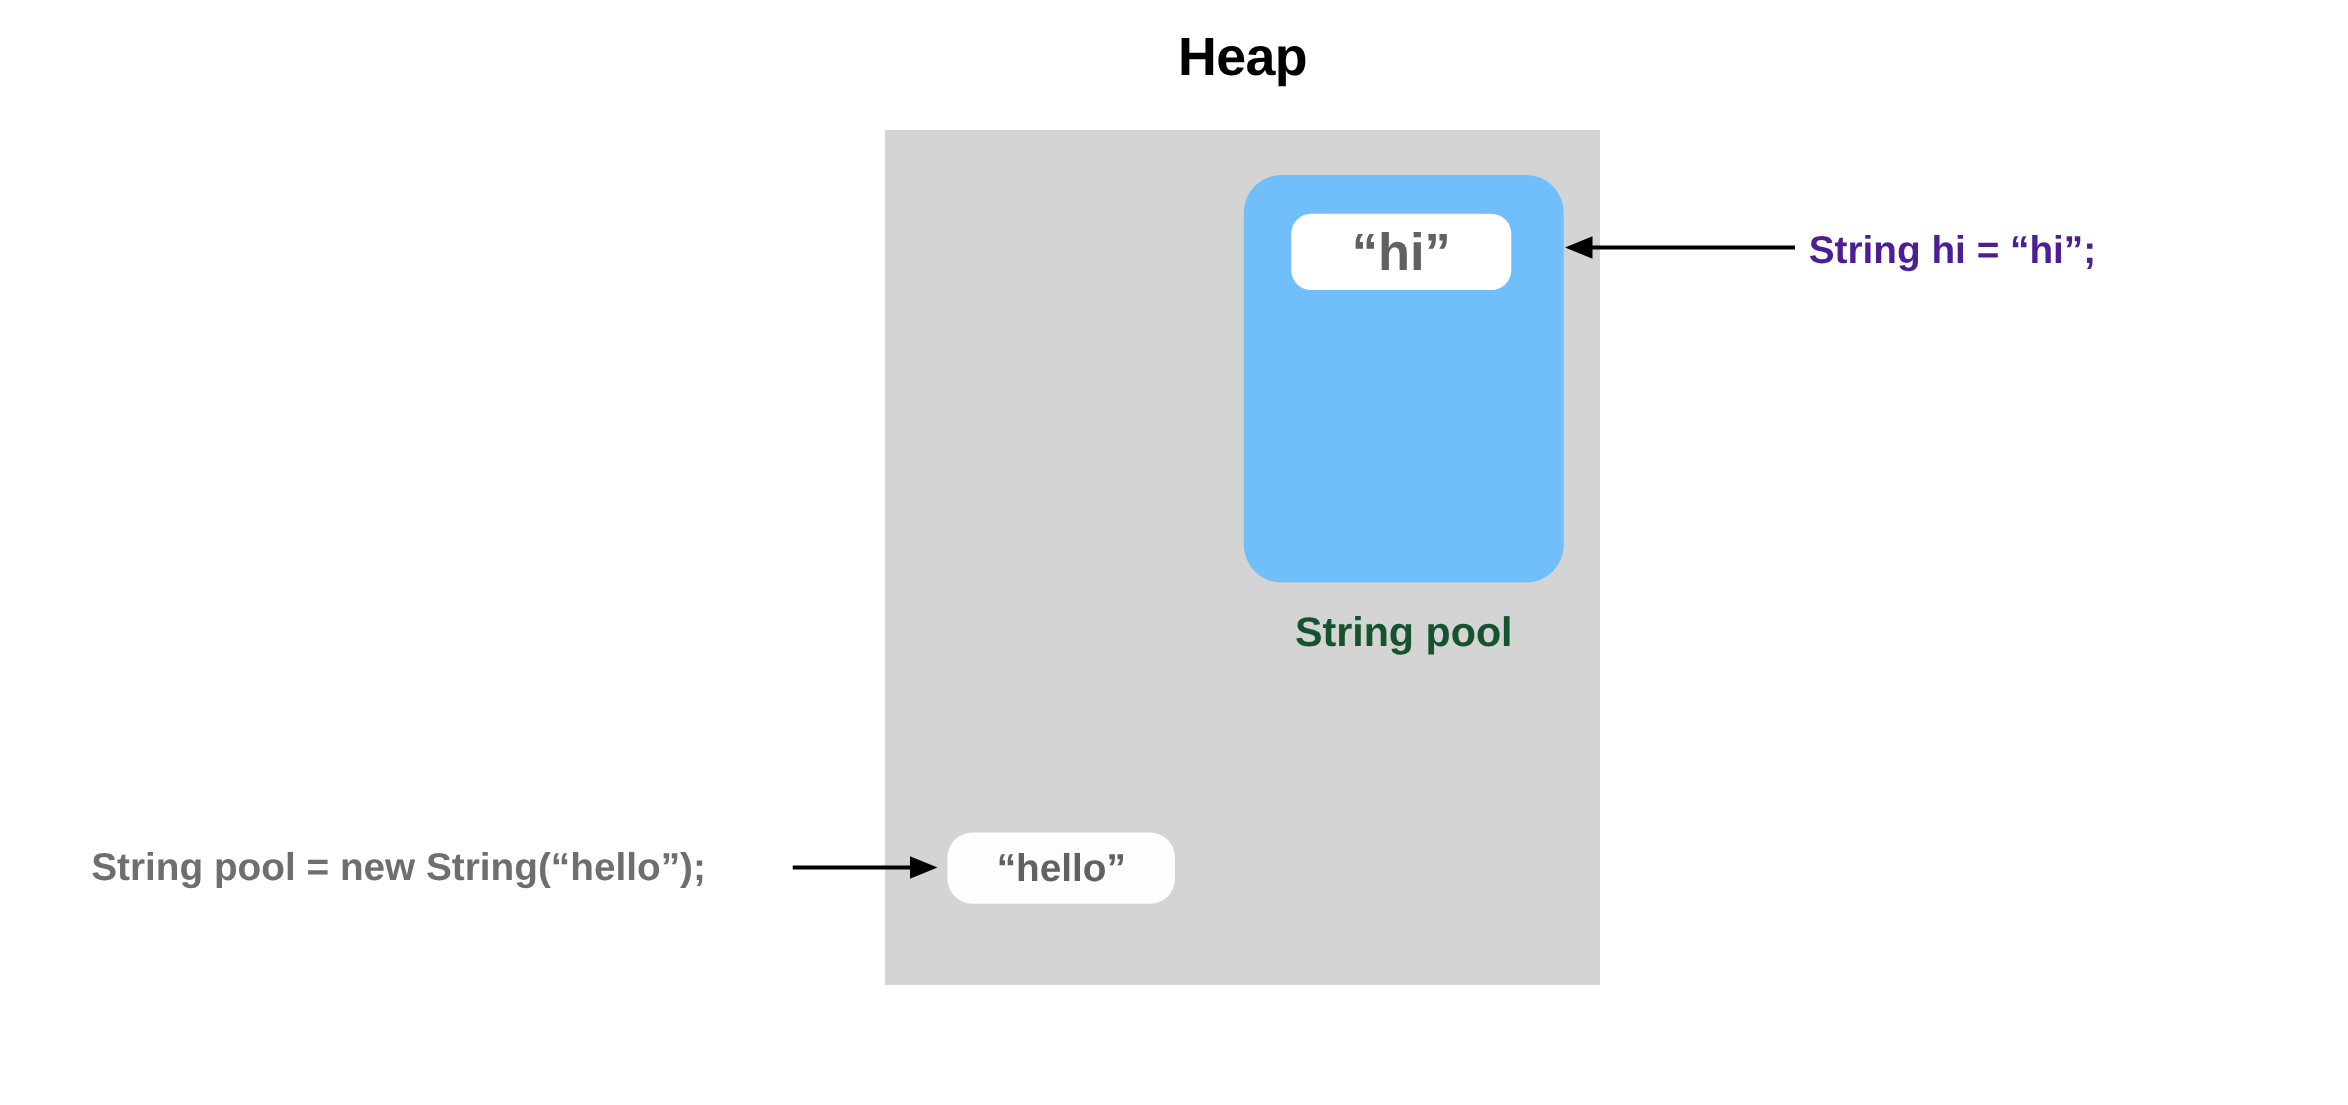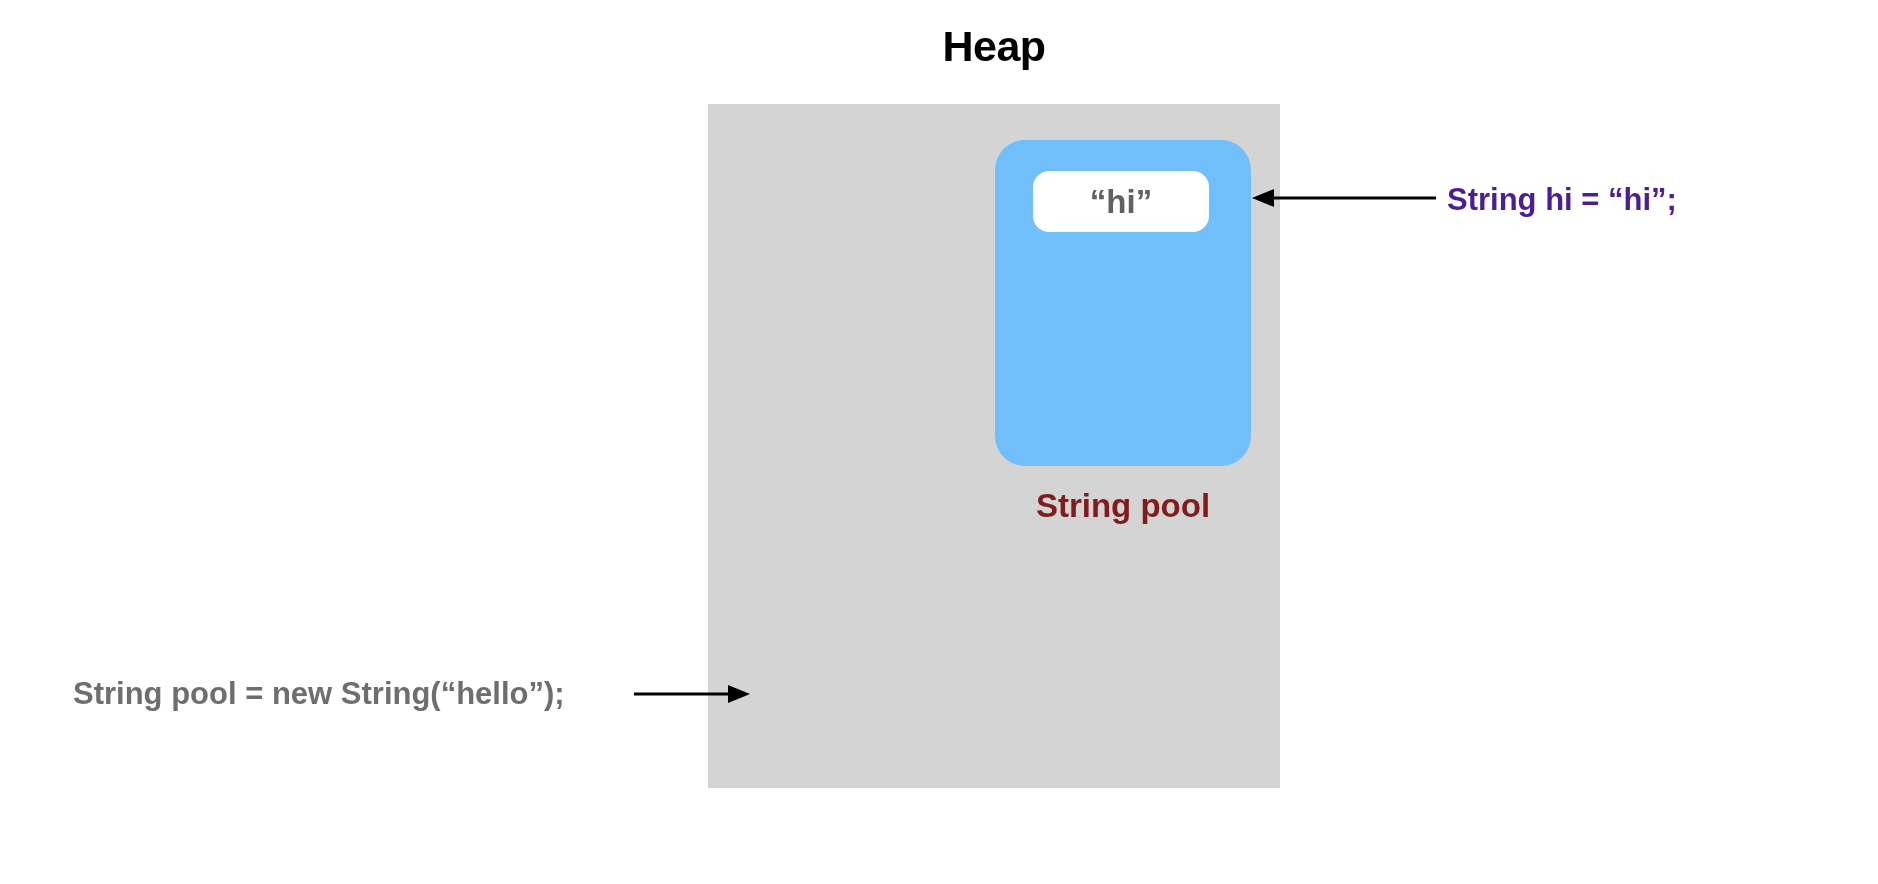--- a/index.html
+++ b/index.html
@@ -67,36 +67,36 @@
     top: 171px;
     width: 176px;
     height: 61px;
     background: #ffffff;
     border-radius: 16px;
     display: flex;
     align-items: center;
     justify-content: center;
   }
   #hi-literal-box .literal-text {
-    font-size: 33px;
+    font-size: 42px;
     font-weight: bold;
     color: #616161;
     letter-spacing: 0px;
   }
 
   
   #string-pool-label {
     position: absolute;
     left: 995px;
     top: 487px;
     width: 256px;
     text-align: center;
     font-size: 33px;
     font-weight: bold;
-    color: #7f1d1d;
+    color: #14532d;
   }
 
   
   #hello-object-box {
     position: absolute;
     left: 758px;
     top: 666px;
     width: 182px;
     height: 57px;
     background: #fdfdfd;
@@ -159,20 +159,23 @@
   <div id="heap-box"></div>
 
   <div id="string-pool-box"></div>
 
   <div id="hi-literal-box">
     <span class="literal-text">“hi”</span>
   </div>
 
   <div id="string-pool-label">String pool</div>
 
+  <div id="hello-object-box">
+    <span class="literal-text">“hello”</span>
+  </div>
 
   <div id="hi-arrow">
     <svg class="arrow-svg" width="190" height="36" viewBox="0 0 190 36" xmlns="http://www.w3.org/2000/svg">
       <line x1="188" y1="18" x2="22" y2="18" stroke="#000000" stroke-width="3.2"></line>
       <polygon points="4,18 26,9 26,27" fill="#000000"></polygon>
     </svg>
   </div>
 
   <div id="hi-annotation-label">String hi = “hi”;</div>
 

